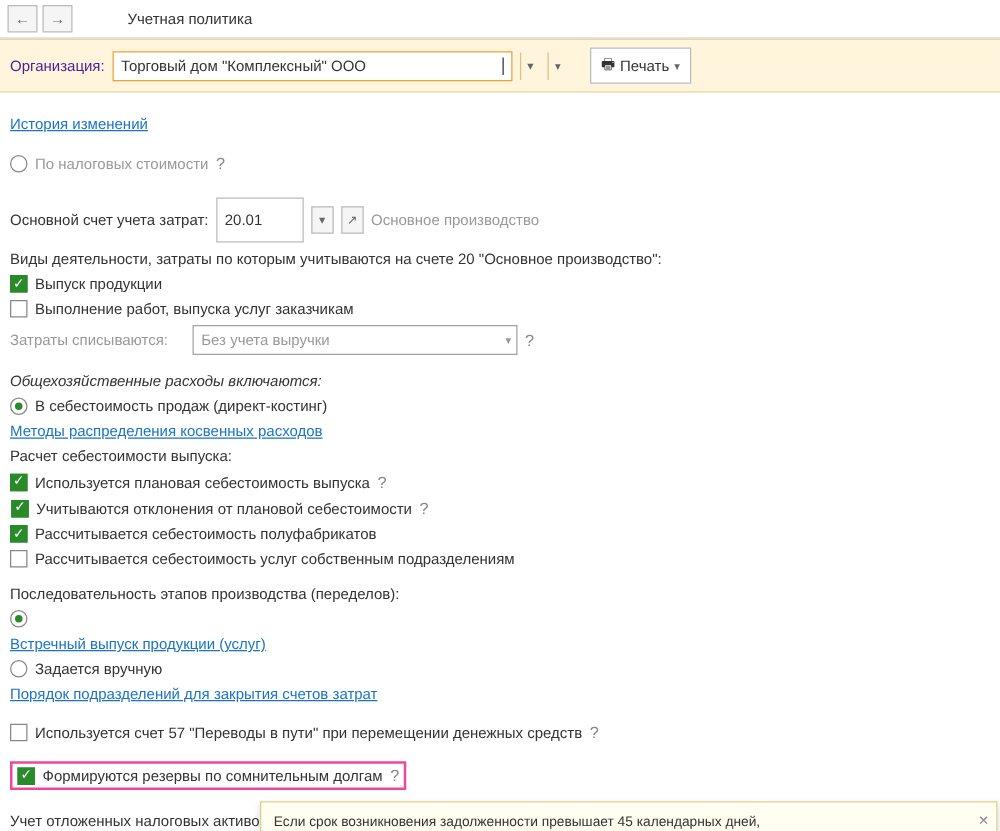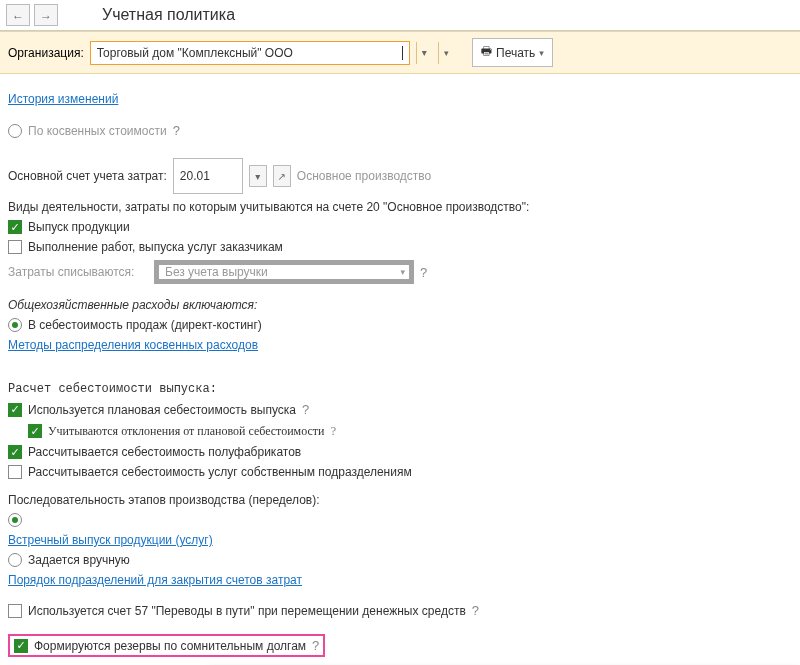--- a/index.html
+++ b/index.html
@@ -22,34 +22,34 @@
       height: 22px;
       border: 1px solid #bbb;
       background: #f5f5f5;
       display: flex;
       align-items: center;
       justify-content: center;
       cursor: pointer;
       color: #666;
     }
     .page-title {
-      font-size: 16px;
+      font-size: 12px;
       margin-left: 40px;
       color: #333;
     }
     .org-bar {
       background: #fff5dd;
       border-top: 1px solid #e8d8a0;
       border-bottom: 1px solid #e8d8a0;
       padding: 6px 8px;
       display: flex;
       align-items: center;
       gap: 6px;
     }
-    .label { color: #000000; }
+    .label { color: #4c1d95; }
     .org-input {
       flex: 0 0 320px;
       height: 24px;
       border: 1px solid #f0a030;
       padding: 2px 6px;
       display: flex;
       align-items: center;
       background: #fff;
     }
     .org-input-text { flex: 1; }
@@ -133,23 +133,23 @@
       height: 22px;
       border: 1px solid #bbb;
       background: #f5f5f5;
       display: flex;
       align-items: center;
       justify-content: center;
       cursor: pointer;
       font-size: 10px;
       color: #666;
     }
-    .indent { margin-left: 20px; font-family: Liberation Serif, serif; }
+    .indent { margin-left: 1px; }
     .select-box {
-      border: 5px solid #a3a3a3;
+      border: 1px solid #a3a3a3;
       background: #fff;
       height: 24px;
       display: flex;
       align-items: center;
       padding: 0 4px 0 6px;
       width: 260px;
       color: #999;
     }
     .highlight-box {
       border: 2px solid #ec4899;
@@ -203,21 +203,21 @@
   </div>
 </div>
 
 <div class="content">
   <div class="section">
     <span class="link">История изменений</span>
   </div>
 
   <div class="row" style="margin-top:14px;">
     <span class="radio"></span>
-    <span class="gray">По косвенных стоимости</span>
+    <span class="gray">По налоговых стоимости</span>
     <span class="help">?</span>
   </div>
 
   <div class="row" style="margin-top:14px;">
     <span>Основной счет учета затрат:</span>
     <div class="input-box" style="width:70px;">
       <span>20.01</span>
     </div>
     <div class="small-btn">▾</div>
     <div class="small-btn">↗</div>
@@ -248,21 +248,21 @@
     <span>Общехозяйственные расходы включаются:</span>
   </div>
   <div class="row">
     <span class="radio selected"></span>
     <span>В себестоимость продаж (директ-костинг)</span>
   </div>
   <div class="row">
     <span class="link">Методы распределения косвенных расходов</span>
   </div>
 
-  <div class="row" style="margin-top:24px;font-family:Liberation Mono, monospace;">
+  <div class="row" style="margin-top:0;">
     <span>Расчет себестоимости выпуска:</span>
   </div>
   <div class="row">
     <span class="checkbox checked"></span>
     <span>Используется плановая себестоимость выпуска</span>
     <span class="help">?</span>
   </div>
   <div class="row indent">
     <span class="checkbox checked"></span>
     <span>Учитываются отклонения от плановой себестоимости</span>

